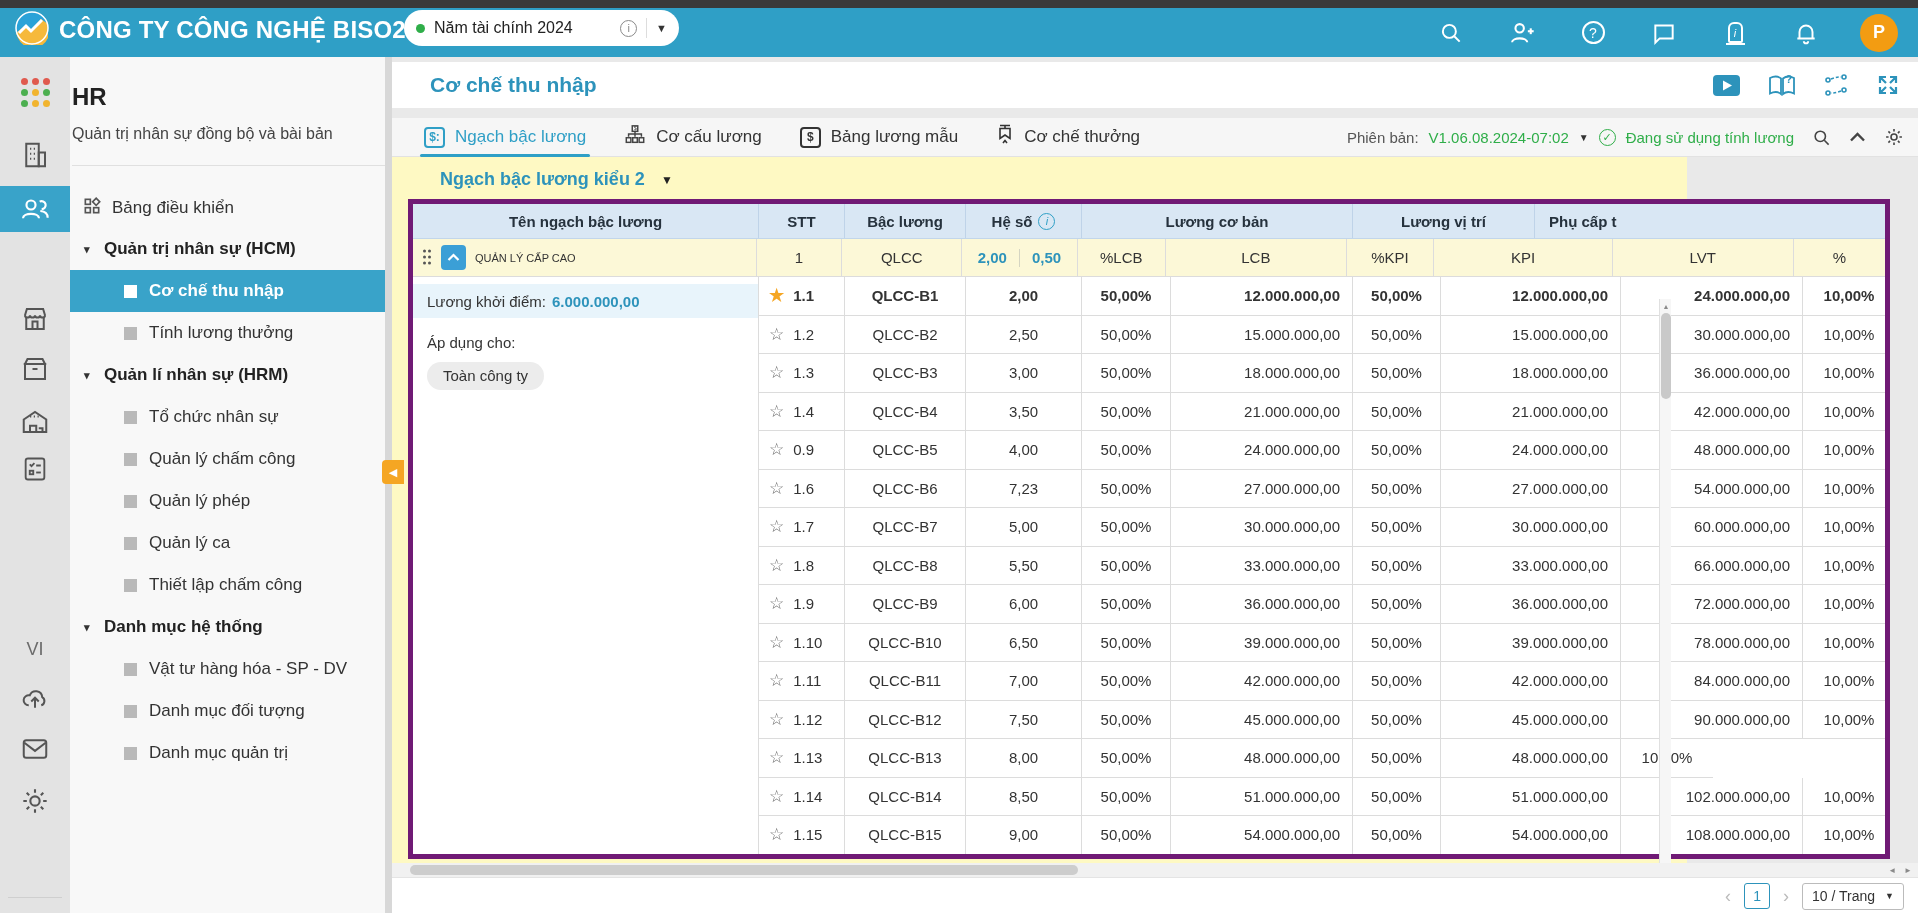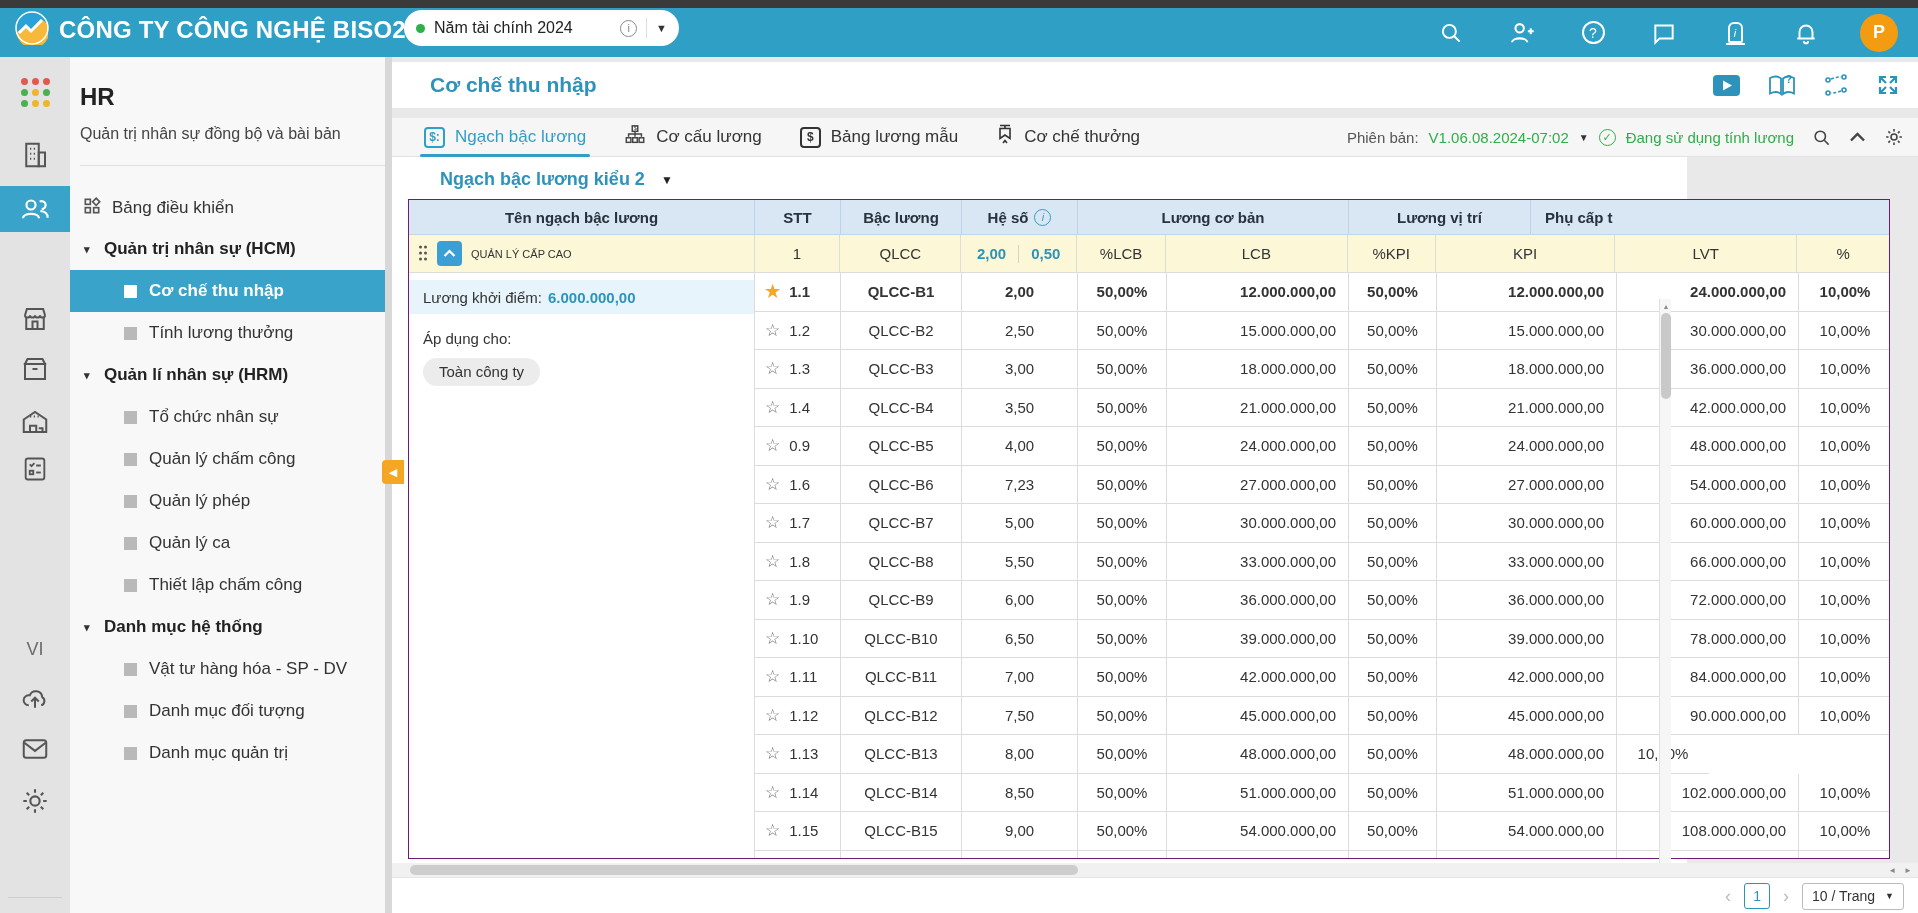--- a/index.html
+++ b/index.html
@@ -31,21 +31,21 @@
   .rail-ico { position:absolute; left:0; width:70px; height:44px; display:flex; align-items:center; justify-content:center; }
   .rail-ico.active { background:#39a3c9; height:46px; }
   .apps-grid { display:grid; grid-template-columns:repeat(3,7px); grid-gap:4px; }
   .apps-grid i { width:7px; height:7px; border-radius:50%; display:block; }
   .rail-vi { font-size:18px; color:#6b6b6b; }
   .rail-div { position:absolute; left:8px; right:8px; top:840px; height:1px; background:#cfcfcf; }
 
   
   .sidebar { position:absolute; left:70px; top:57px; width:315px; height:856px; background:#f8f8f8; }
   .sb-gap { position:absolute; left:385px; top:57px; width:7px; height:856px; background:#d8d8d8; }
-  .sb-head { padding:26px 0 0 10px; }
+  .sb-head { padding:26px 0 0 2px; }
   .sb-module { font-size:24px; font-weight:600; color:#222; }
   .sb-desc { margin-top:14px; font-size:16px; color:#444; white-space:nowrap; }
   .sb-divider { margin-top:22px; border-bottom:1px solid #e0e0e0; }
   .menu { padding-top:22px; }
   .m-dash { height:40px; display:flex; align-items:center; gap:10px; padding-left:12px; font-size:17px; color:#333; }
   .m-sec { height:42px; display:flex; align-items:center; gap:8px; padding-left:14px; font-size:17px; font-weight:bold; color:#222; }
   .sec-arrow { font-size:11px; color:#333; width:12px; }
   .m-item { height:42px; display:flex; align-items:center; gap:12px; padding-left:54px; font-size:17px; color:#333; }
   .m-item .bullet { width:13px; height:13px; background:#b9b9b9; flex:none; }
   .m-item.active { background:#39a3c9; color:#fff; font-weight:bold; }
@@ -67,27 +67,27 @@
   .tab-sq { width:21px; height:21px; border:2px solid currentColor; border-radius:4px; font-size:12px; font-weight:bold; display:flex; align-items:center; justify-content:center; }
   .tab-sq.dark { border-color:#333; color:#333; }
   .tabbar-right { position:absolute; right:14px; display:flex; align-items:center; gap:10px; font-size:15px; }
   .ver-label { color:#555; }
   .ver-value { color:#2fae49; }
   .ver-caret { font-size:10px; color:#333; }
   .status-check { width:17px; height:17px; border:1.5px solid #2fae49; border-radius:50%; color:#2fae49; font-size:11px; display:flex; align-items:center; justify-content:center; }
   .status-text { color:#2fae49; }
   .tb-ico { margin-left:8px; display:flex; align-items:center; }
 
-  .content { position:absolute; left:0; top:100px; width:1295px; height:709px; background:#ffffff; }
+  .content { position:absolute; left:0; top:100px; width:1295px; height:709px; background:#fef9c3; }
   .type-sel { position:absolute; left:48px; top:12px; display:flex; align-items:center; gap:16px; }
   .type-label { font-size:18px; font-weight:bold; color:#2d93bb; }
   .type-caret { font-size:12px; color:#222; }
 
   
-  .table { position:absolute; left:16px; top:42px; width:1482px; height:660px; border:1px solid #701a75; overflow:hidden; background:#fff; }
+  .table { position:absolute; left:16px; top:42px; width:1482px; height:660px; border:5px solid #701a75; overflow:hidden; background:#fff; }
   .thead { display:flex; height:35px; background:#d9e7f4; border-bottom:1px solid #c2d6ea; }
   .th { display:flex; align-items:center; justify-content:center; font-size:15px; font-weight:bold; color:#26323d; border-right:1px solid #bfd3e8; overflow:hidden; white-space:nowrap; gap:6px; }
   .grow { display:flex; height:38px; background:#fcf8d7; border-bottom:1px solid #dcdcdc; }
   .gcell { display:flex; align-items:center; justify-content:center; font-size:15px; color:#333; border-right:1px solid #dcdcdc; overflow:hidden; }
   .gname { justify-content:flex-start; gap:9px; padding-left:9px; font-size:11px; }
   .chev-btn { width:25px; height:25px; background:#3b9fd6; border-radius:4px; display:flex; align-items:center; justify-content:center; flex:none; }
   .coef2 { gap:0; }
   .coef2 b { color:#2d93bb; font-size:15px; padding:0 12px; }
   .coef2 .csep { width:1px; height:18px; background:#d5d5c2; }
   .left-pane { position:absolute; left:0; top:73px; width:346px; bottom:0; background:#fff; border-right:1px solid #dcdcdc; }

